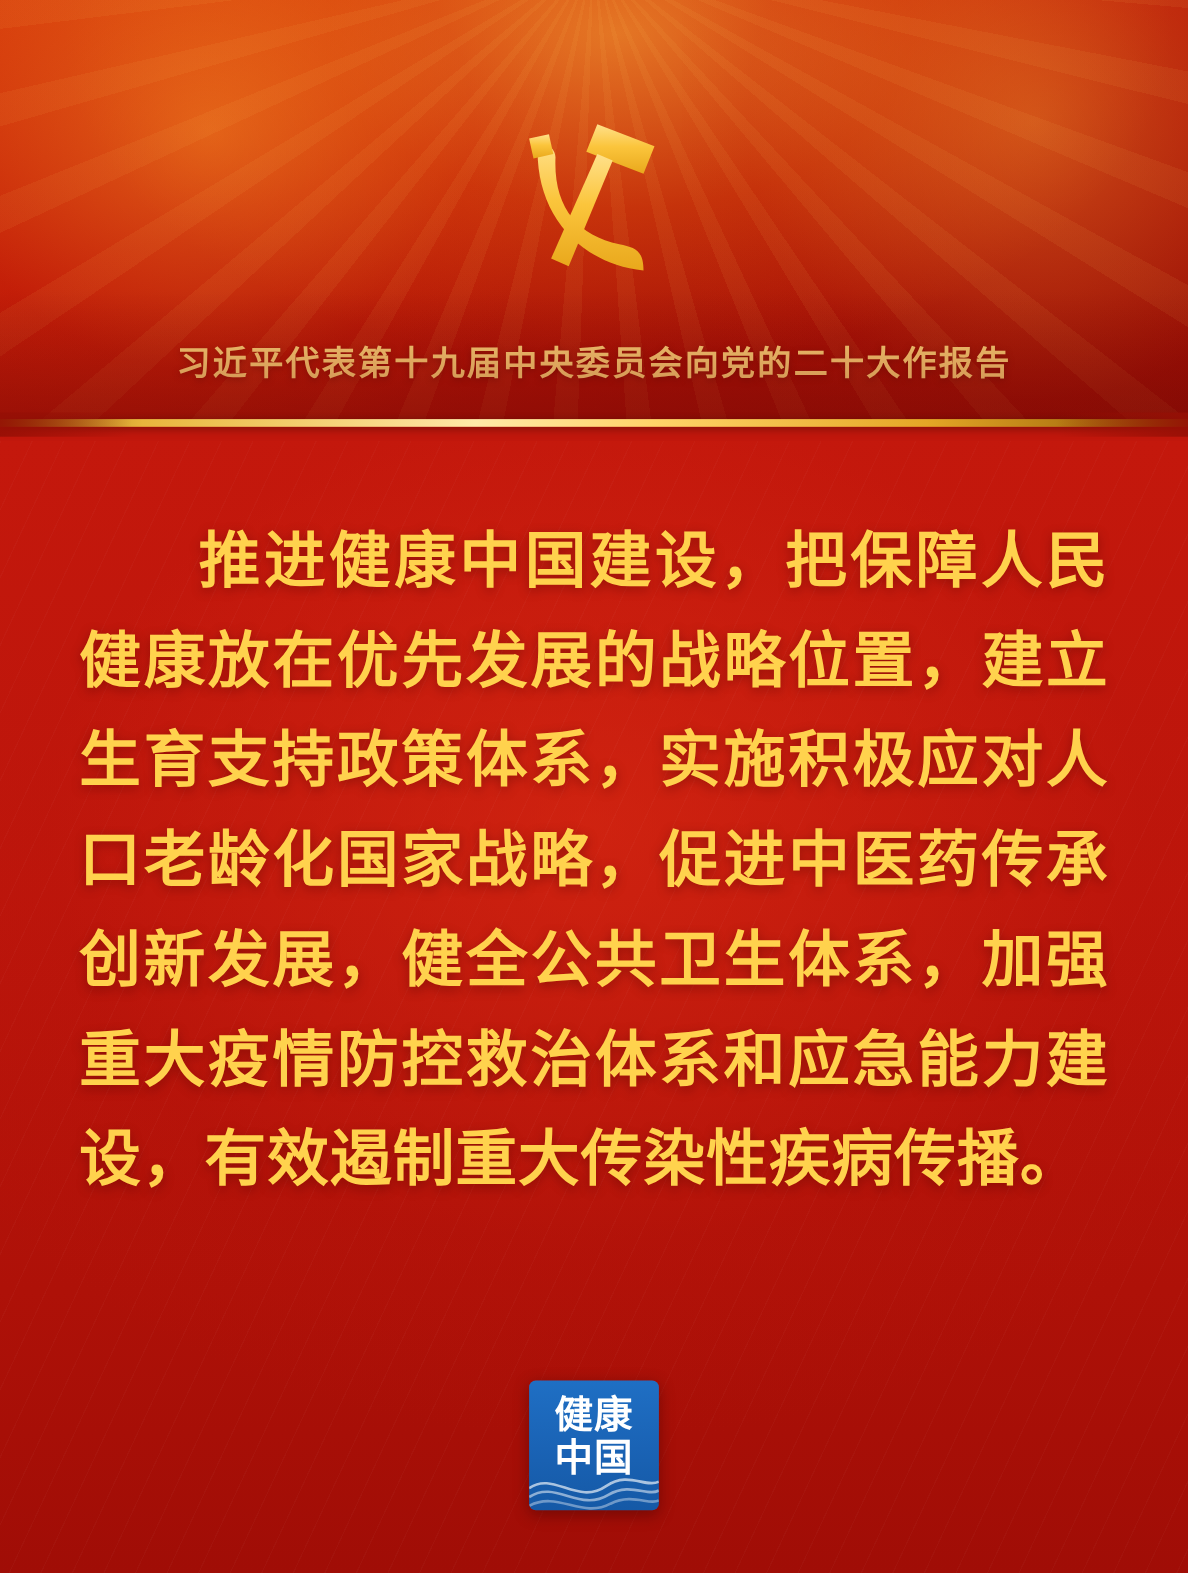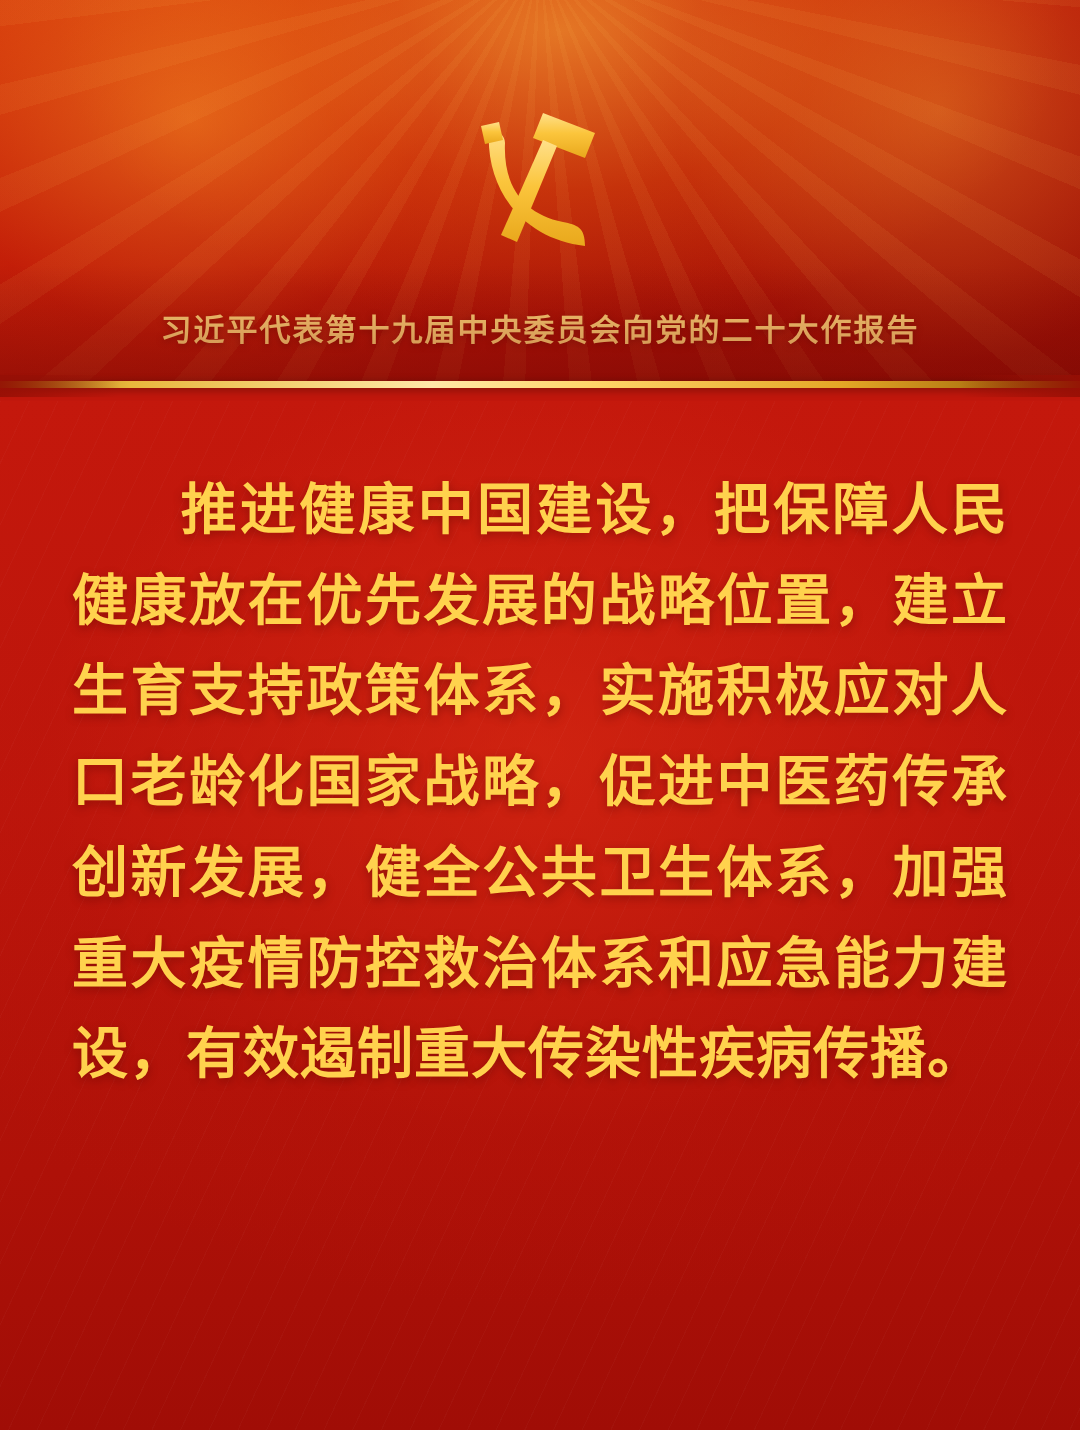--- a/index.html
+++ b/index.html
@@ -231,15 +231,28 @@
     <div class="divider"></div>
     <div class="divider-fade-l"></div>
     <div class="divider-fade-r"></div>
   </div>
 
   <div class="body-area">
     <div class="body-texture"></div>
 
     <p class="main-text"><span class="indent"></span>推进健康中国建设，把保障人民健康放在优先发展的战略位置，建立生育支持政策体系，实施积极应对人口老龄化国家战略，促进中医药传承创新发展，健全公共卫生体系，加强重大疫情防控救治体系和应急能力建设，有效遏制重大传染性疾病传播。</p>
 
+    <div class="logo">
+      <div class="logo-text">
+        <div>健康</div>
+        <div>中国</div>
+      </div>
+      <div class="waves">
+        <svg viewBox="0 0 118 46" preserveAspectRatio="none" xmlns="http://www.w3.org/2000/svg" aria-hidden="true">
+          <path d="M0 26 C 22 10, 44 42, 70 24 C 90 10, 106 26, 118 20" fill="none" stroke="#ffffff" stroke-width="2.4" opacity="0.75"></path>
+          <path d="M0 34 C 24 18, 46 48, 72 32 C 92 20, 108 34, 118 28" fill="none" stroke="#ffffff" stroke-width="2.4" opacity="0.6"></path>
+          <path d="M0 42 C 26 28, 48 54, 74 40 C 94 30, 110 42, 118 37" fill="none" stroke="#ffffff" stroke-width="2.4" opacity="0.45"></path>
+        </svg>
+      </div>
+    </div>
   </div>
 
 </div>
 
 </body></html>

